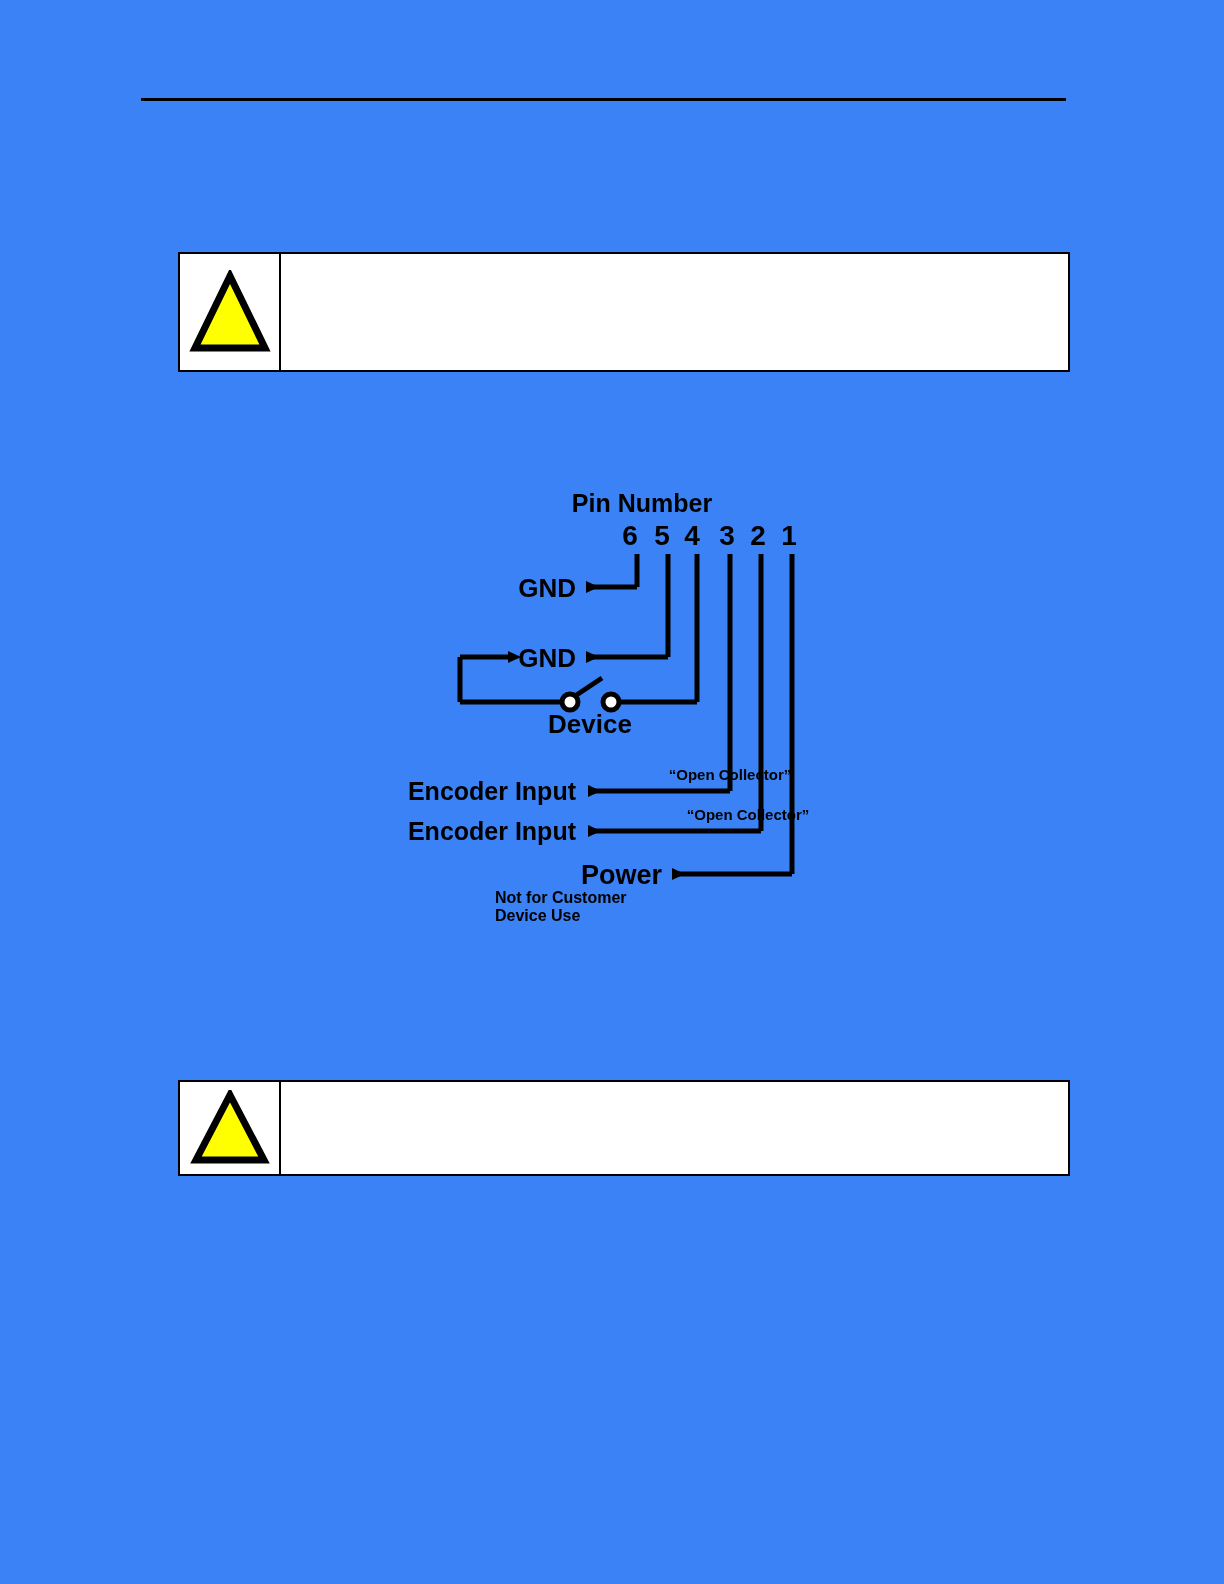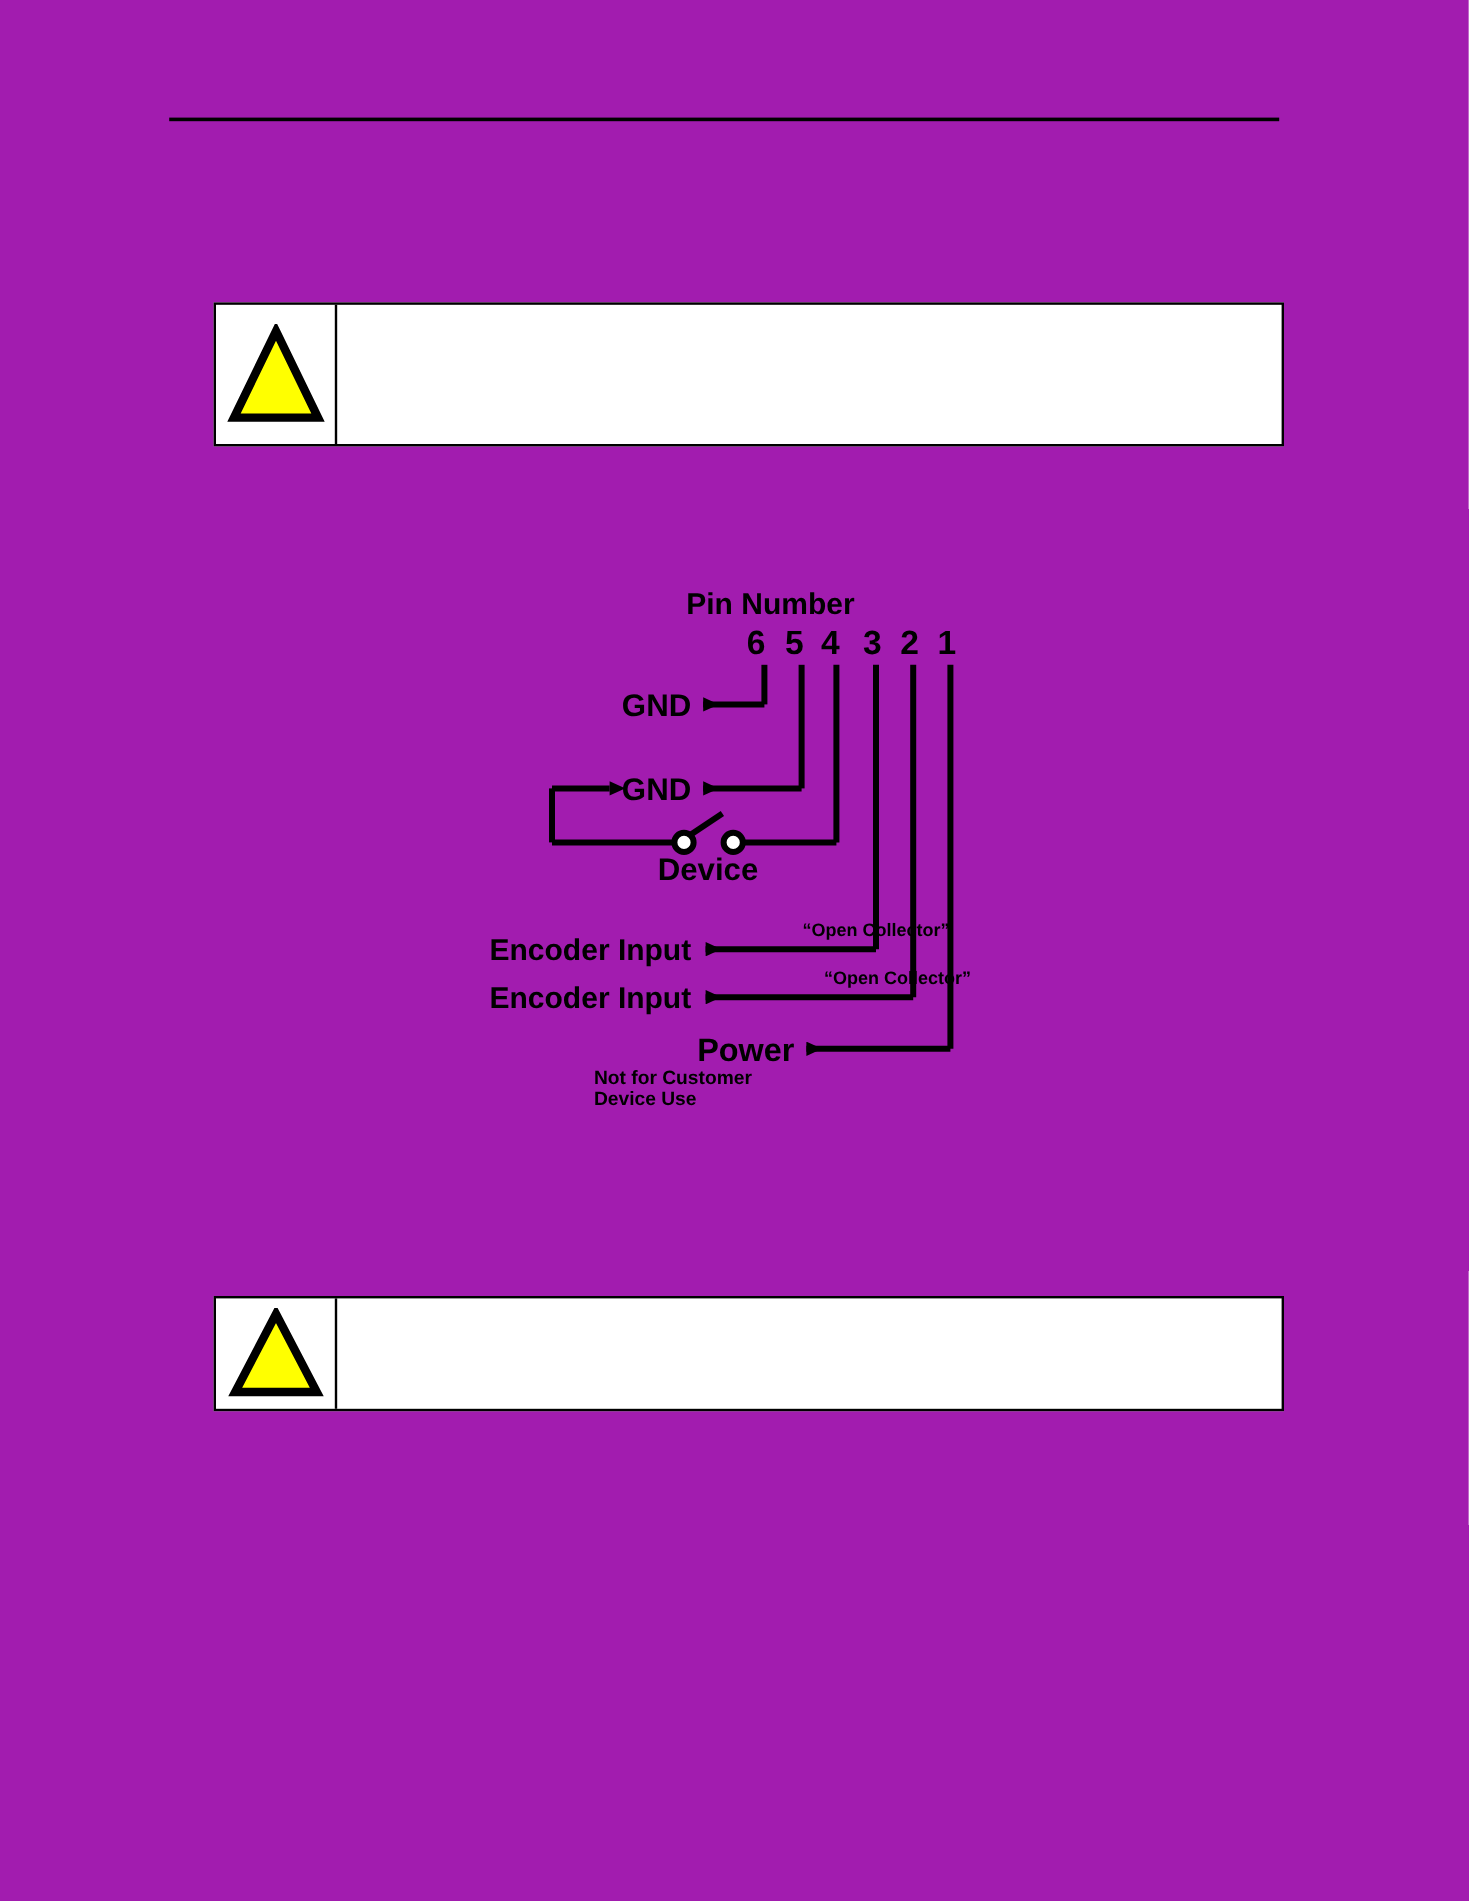--- a/index.html
+++ b/index.html
@@ -8,21 +8,21 @@
     background: #ffffff;
   }
   body {
     font-family: "Liberation Sans", sans-serif;
     color: #000000;
   }
   .page {
     position: relative;
     width: 1224px;
     height: 1584px;
-    background: #a21caf;
+    background: #3b82f6;
     overflow: hidden;
   }
 
   
   .header-rule {
     position: absolute;
     left: 141px;
     top: 98px;
     width: 925px;
     height: 3px;

